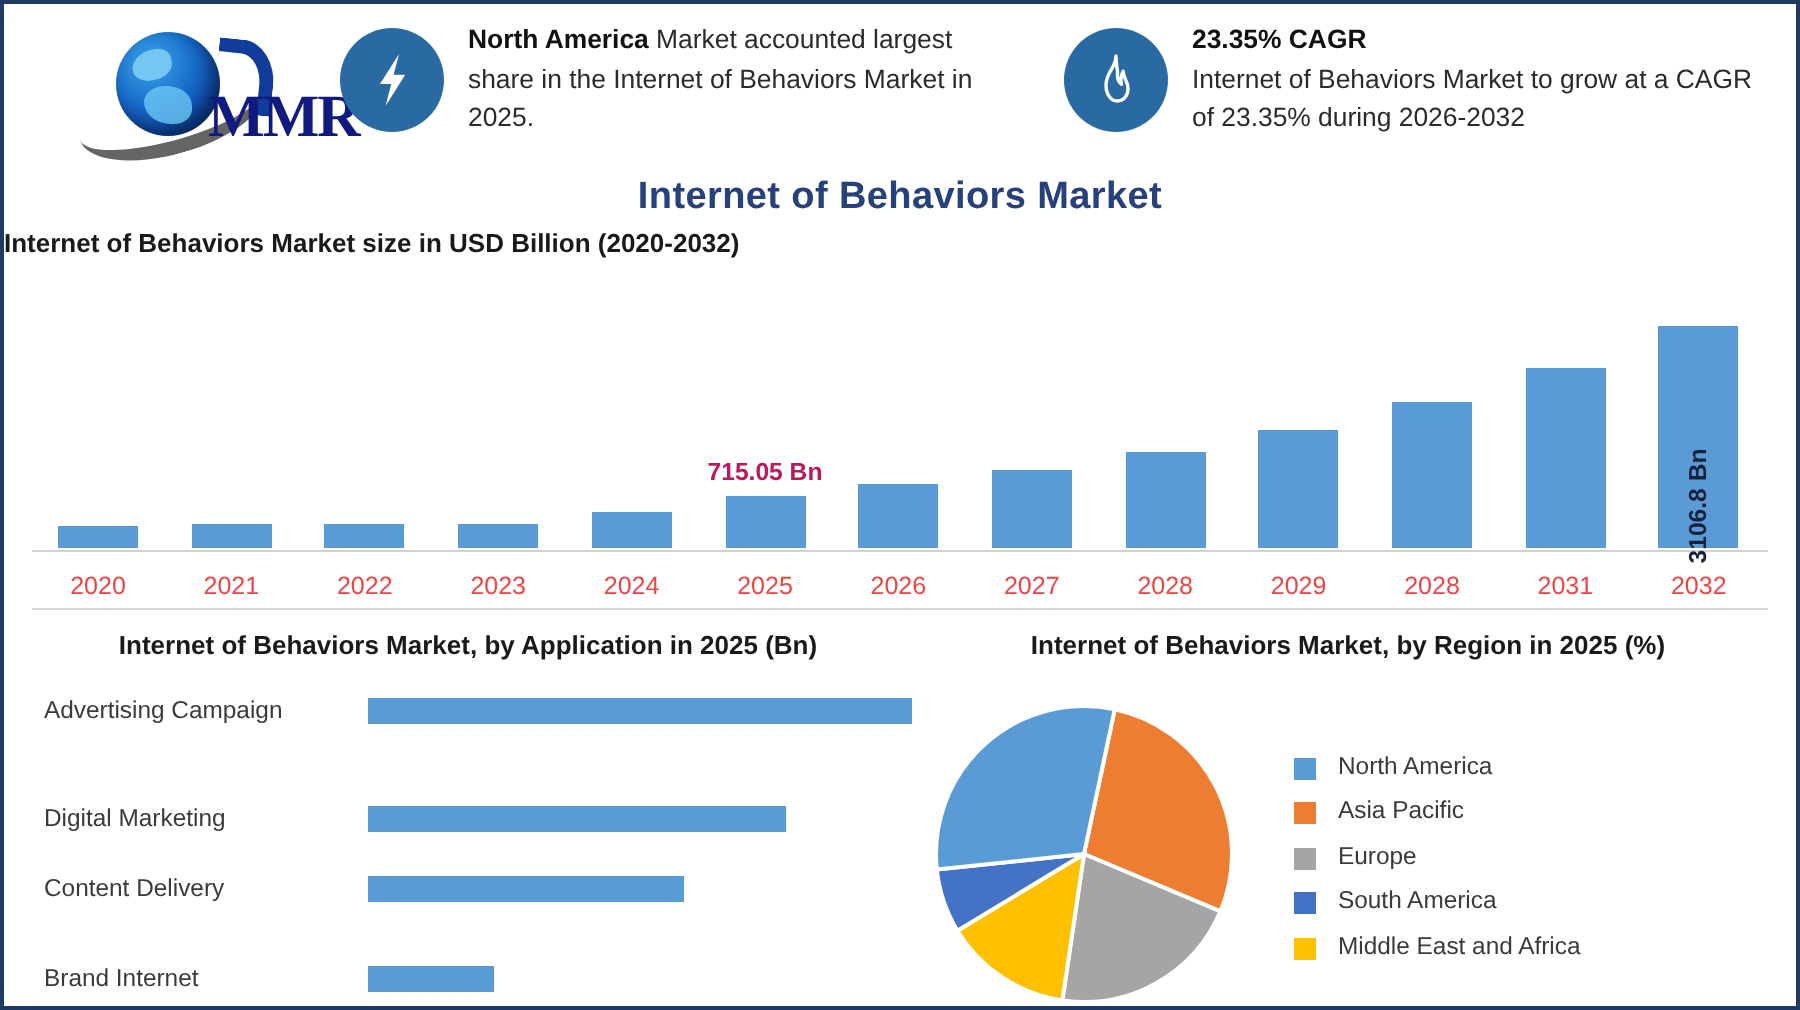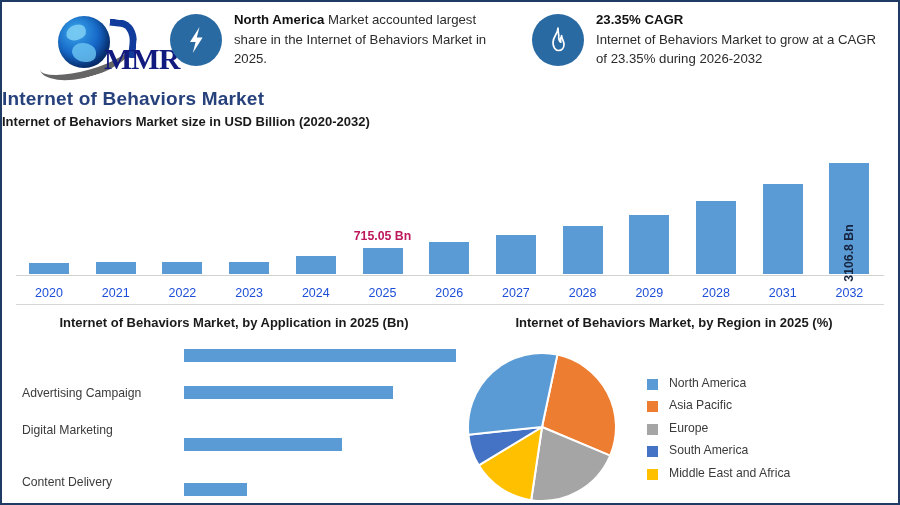--- a/index.html
+++ b/index.html
@@ -70,42 +70,42 @@
   }
   .hicon svg{position:absolute;left:0;top:0;}
   .htext{
     position:absolute;left:64px;top:0;right:0;
     font-size:13.2px;line-height:19.5px;color:#2b2b2b;
   }
   .htext b{font-weight:700;color:#111111;}
 
   
   .main-title{
-    position:absolute;left:0;top:86px;width:896px;
+    position:absolute;left:0;top:86px;width:896px;text-align:center;
     font-size:19px;font-weight:700;color:#27417c;letter-spacing:.2px;
   }
   .sub-title{
     position:absolute;left:0;top:112px;width:833px;text-align:left;
     font-size:13px;font-weight:700;color:#1a1a1a;
   }
 
   
   .colchart{position:absolute;left:0;top:132px;width:896px;height:168px;}
   .baseline{
     position:absolute;left:14px;top:141px;width:868px;height:1px;background:#d2d2d2;
   }
   .colgroup{
     position:absolute;bottom:28px;width:66px;height:113px;
   }
   .colbar{
     position:absolute;bottom:0;left:13px;width:40px;background:#5b9bd5;
   }
   .collabel{
     position:absolute;bottom:-26px;left:0;width:66px;text-align:center;
-    font-size:12.5px;color:#1d4ed8;
+    font-size:12.5px;color:#ef4444;
   }
   .colvalue{
     position:absolute;left:-14px;width:94px;text-align:center;
     font-size:12.3px;font-weight:700;color:#be185d;
   }
   .colvalue-inside{
     position:absolute;left:50%;bottom:14px;transform:translateX(-50%) rotate(-90deg);
     transform-origin:center;white-space:nowrap;
     font-size:12.3px;font-weight:700;color:#16233f;
   }
@@ -119,21 +119,21 @@
     position:absolute;font-size:13px;font-weight:700;color:#1a1a1a;text-align:center;
   }
   .pt-left{left:14px;top:313px;width:436px;}
   .pt-right{left:460px;top:313px;width:424px;}
 
   
   .hbars{position:absolute;left:14px;top:338px;width:440px;height:162px;}
   .hrow{position:absolute;left:0;width:440px;height:38px;}
   .hrow-label{
     position:absolute;left:6px;top:8px;width:150px;
-    font-size:12.2px;color:#3b3b3b;margin-top:38px;
+    font-size:12.2px;color:#3b3b3b;
   }
   .hrow-bar{
     position:absolute;left:168px;top:9px;height:13px;background:#5b9bd5;
   }
 
   
   .pie{
     position:absolute;left:466px;top:351px;width:148px;height:148px;border-radius:50%;
   }
   .pie svg{display:block;}
@@ -246,21 +246,21 @@
   <div class="hdivider"></div>
 
   <div class="panel-title pt-left">Internet of Behaviors Market, by Application in 2025 (Bn)</div>
   <div class="panel-title pt-right">Internet of Behaviors Market, by Region in 2025 (%)</div>
 
   <div class="hbars" id="hbar-host">
       <div class="hrow" style="top: 0px;">
         <div class="hrow-label">Advertising Campaign</div>
         <div class="hrow-bar" style="width: 272px; background: rgb(91, 155, 213);"></div>
       </div>
-      <div class="hrow" style="top: 37px;">
+      <div class="hrow" style="top: 54px;">
         <div class="hrow-label">Digital Marketing</div>
         <div class="hrow-bar" style="width: 209px; background: rgb(91, 155, 213);"></div>
       </div>
       <div class="hrow" style="top: 89px;">
         <div class="hrow-label">Content Delivery</div>
         <div class="hrow-bar" style="width: 158px; background: rgb(91, 155, 213);"></div>
       </div>
       <div class="hrow" style="top: 133.5px;">
         <div class="hrow-label">Brand Internet</div>
         <div class="hrow-bar" style="width: 63px; background: rgb(91, 155, 213);"></div>

